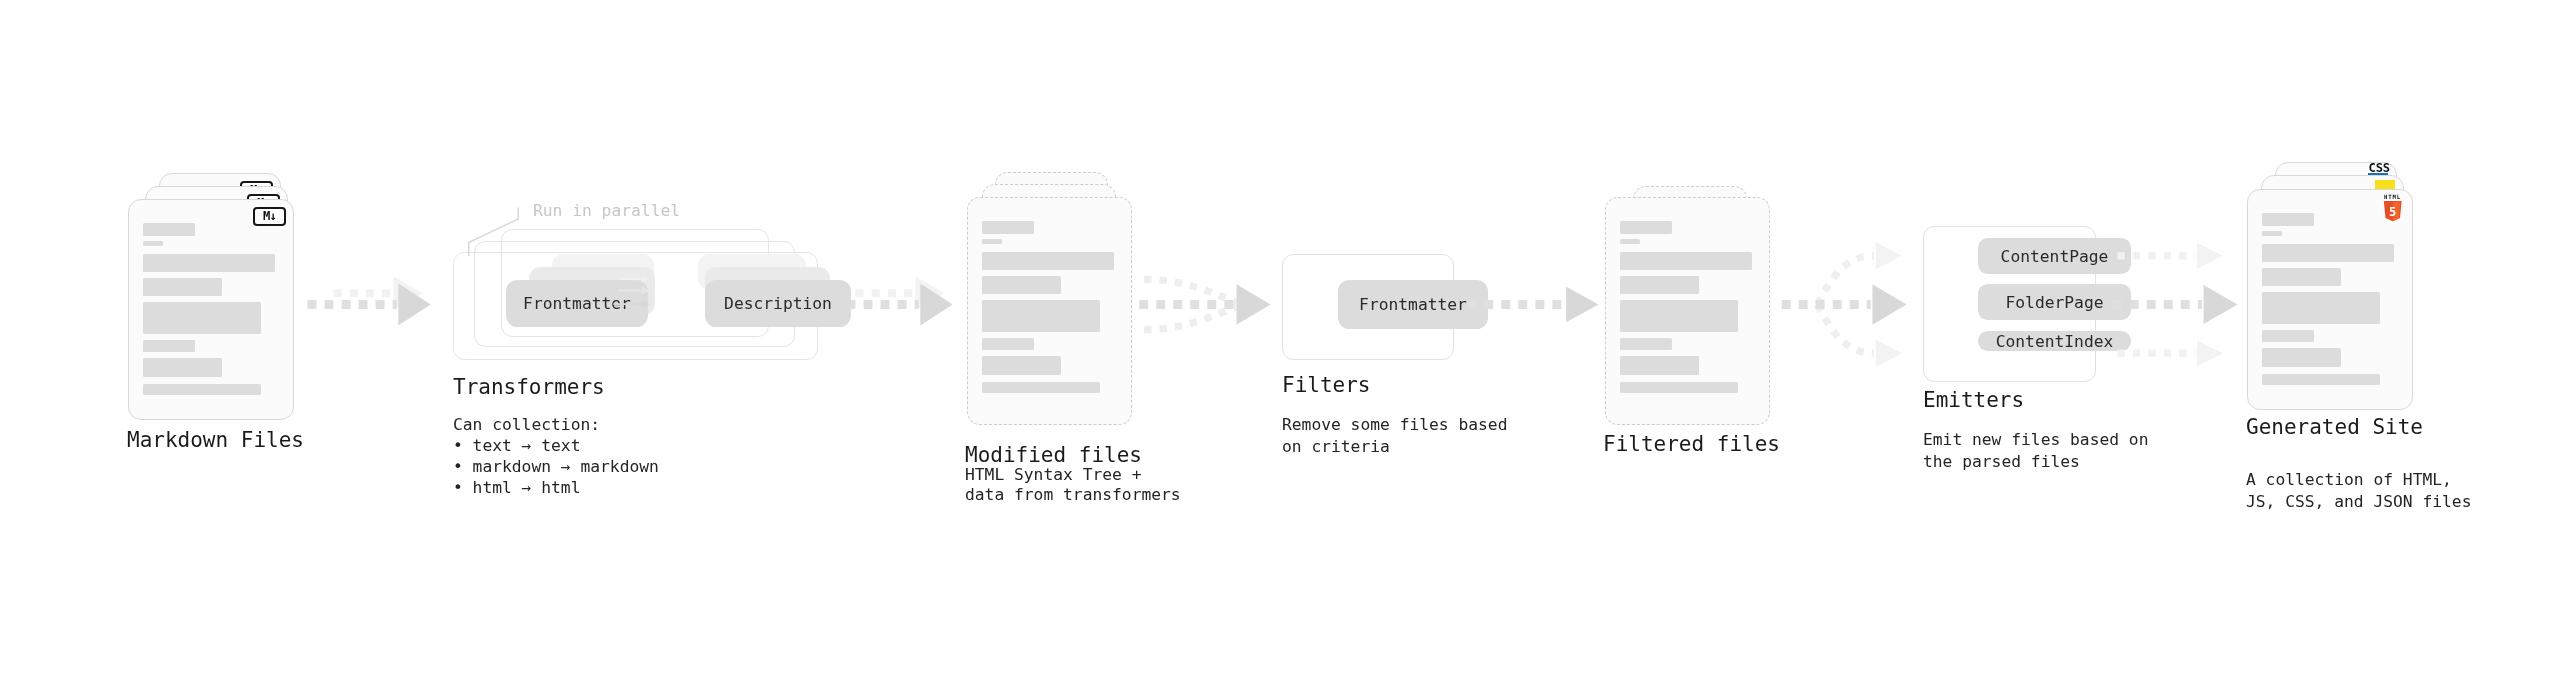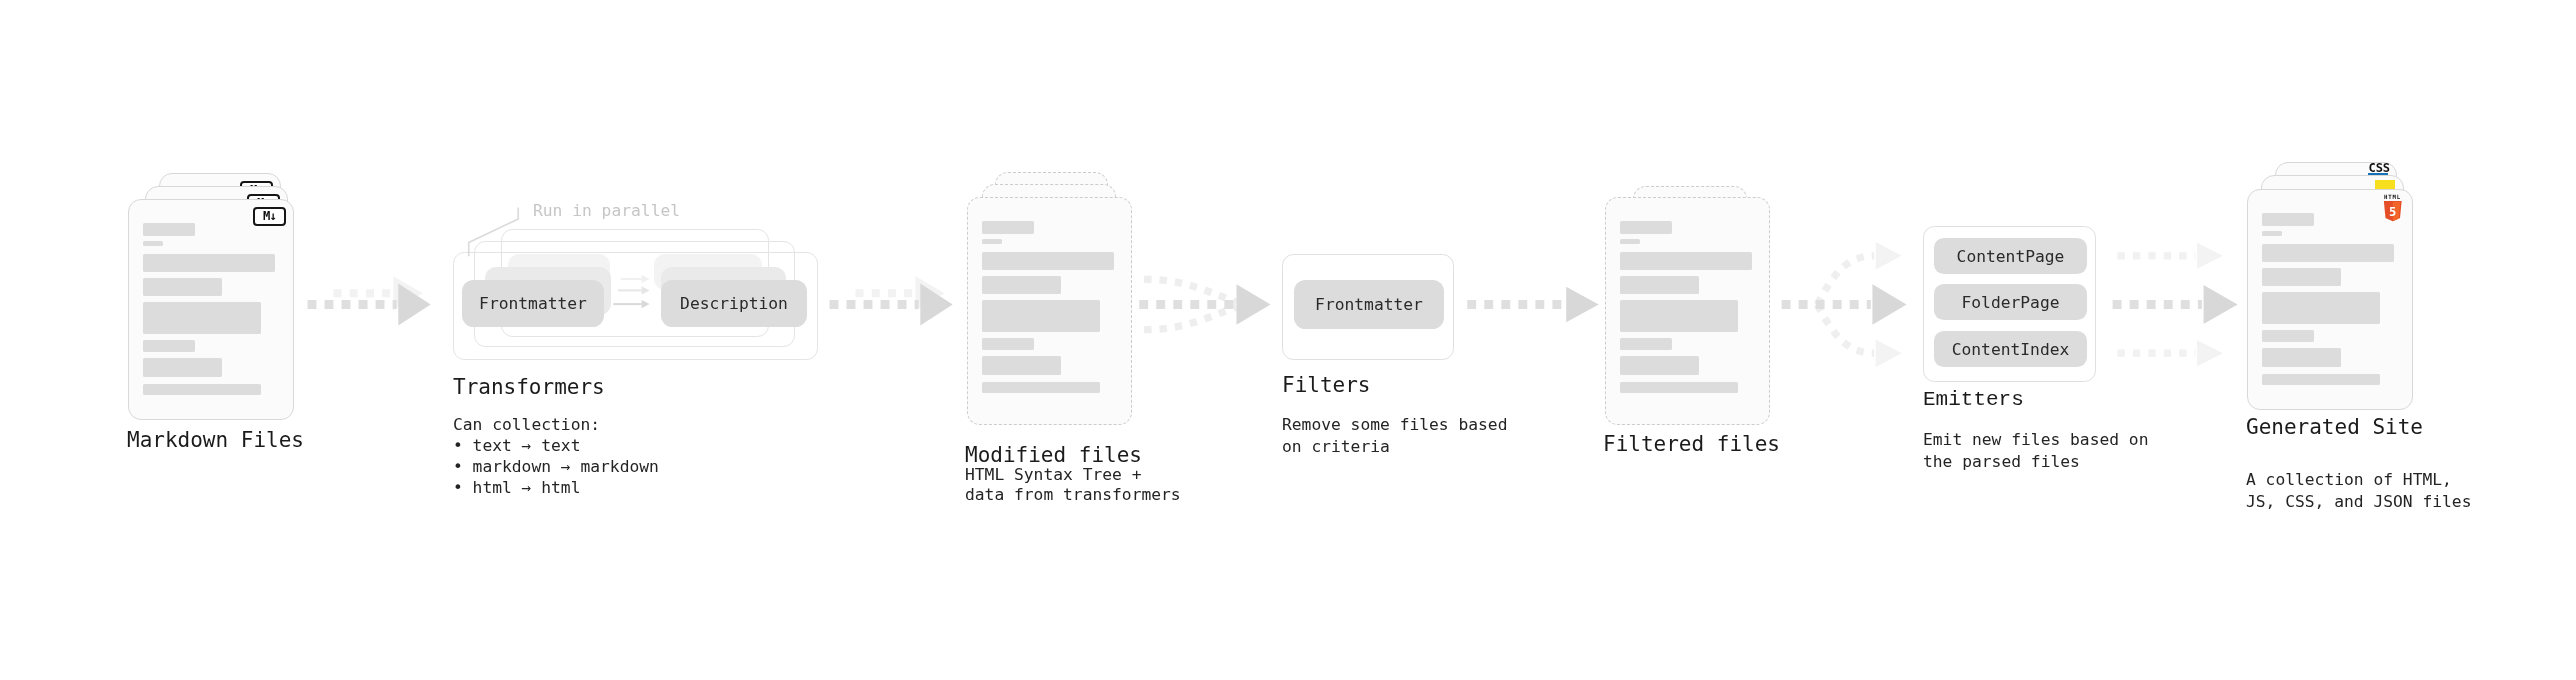--- a/index.html
+++ b/index.html
@@ -38,21 +38,21 @@
   .html5-badge .html-txt{font-size:5.7px;font-weight:bold;letter-spacing:0.8px;color:#111;line-height:7.3px;}
   
   .caption{position:absolute;font-size:21px;font-weight:500;color:#1b1b1b;white-space:nowrap;line-height:24.4px;}
   .subtext{position:absolute;font-size:16.3px;color:#242424;white-space:nowrap;line-height:22px;}
   .subtext.tight{line-height:21px;}
   
   .t-outline{position:absolute;box-sizing:border-box;border:1.6px solid #e4e4e4;border-radius:11.4px;background:transparent;}
   .pill{
     position:absolute;box-sizing:border-box;background:#dcdcdc;border-radius:11.4px;
     display:flex;align-items:center;justify-content:center;
-    font-size:16.3px;color:#2a2a2a;white-space:nowrap;
+    font-size:16.3px;color:#2a2a2a;white-space:nowrap;margin-left:44px;
   }
   .ghost2{background:#eaeaea;}
   .ghost3{background:#f3f3f3;}
   .note{position:absolute;font-size:16.3px;color:#c6c6c6;white-space:nowrap;line-height:19.5px;}
   
   .node-box{position:absolute;box-sizing:border-box;border:1.6px solid #e0e0e0;border-radius:11.4px;background:#fff;}
   svg.arrow{position:absolute;overflow:visible;}
 </style>
 </head>
 <body>
@@ -201,22 +201,22 @@
     <path d="M46,89 C68,132 86,149 116,149" fill="none" stroke="#efefef" stroke-width="9" stroke-dasharray="9 10"></path>
     <polygon points="118,132 118,166 150,149" fill="#f3f3f3"></polygon>
     <line x1="2" y1="89" x2="112" y2="89" stroke="#dfdfdf" stroke-width="11" stroke-dasharray="11 10"></line>
     <polygon points="114,64 114,114 156,89" fill="#d8d8d8"></polygon>
   </svg>
 
   <div>
     <div class="node-box" style="left:1923px;top:226px;width:173px;height:156px;"></div>
     <div class="pill" style="left:1934px;top:238px;width:153px;height:36px;border-radius:9.8px;">ContentPage</div>
     <div class="pill" style="left:1934px;top:284px;width:153px;height:36px;border-radius:9.8px;">FolderPage</div>
-    <div class="pill" style="left:1934px;top:331px;width:153px;height:36px;border-radius:9.8px;">ContentIndex</div>
-    <div class="caption" style="left:1923px;top:388px;font-family:Liberation Mono, monospace;">Emitters</div>
+    <div class="pill" style="left:1934px;top:331px;width:153px;height:20px;border-radius:9.8px;">ContentIndex</div>
+    <div class="caption" style="left:1923px;top:388px;">Emitters</div>
     <div class="subtext" style="left:1923px;top:429px;">
       <div>Emit new files based on</div>
       <div>the parsed files</div>
     </div>
   </div>
 
   <svg class="arrow" style="left:2111px;top:232px;" width="138" height="145" viewBox="0 0 170 178">
     <line x1="8" y1="29" x2="104" y2="29" stroke="#f1f1f1" stroke-width="9" stroke-dasharray="9 10"></line>
     <polygon points="106,13 106,45 138,29" fill="#f3f3f3"></polygon>
     <line x1="2" y1="89" x2="112" y2="89" stroke="#dfdfdf" stroke-width="11" stroke-dasharray="11 10"></line>

